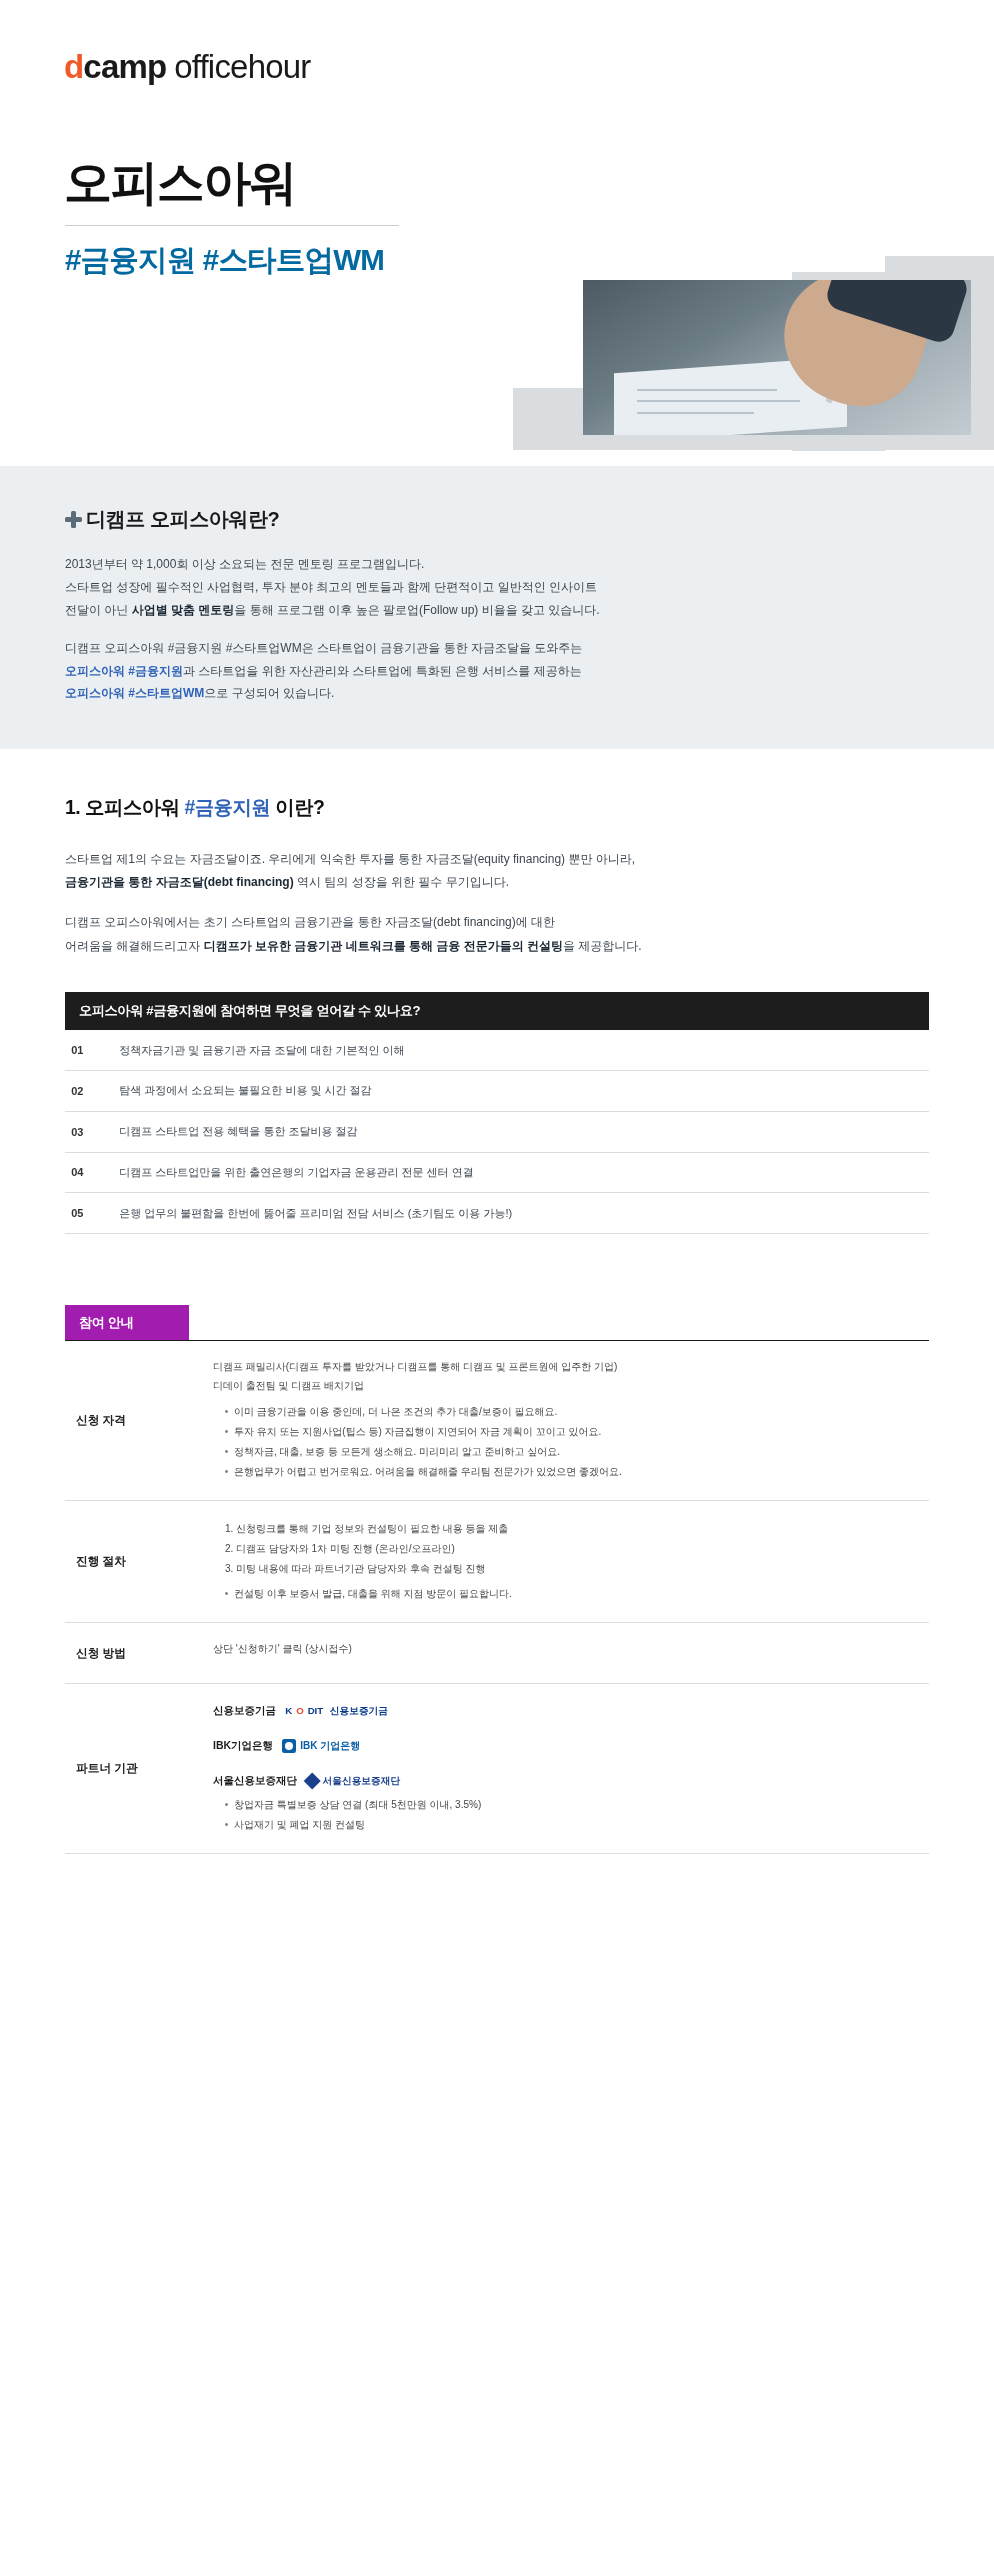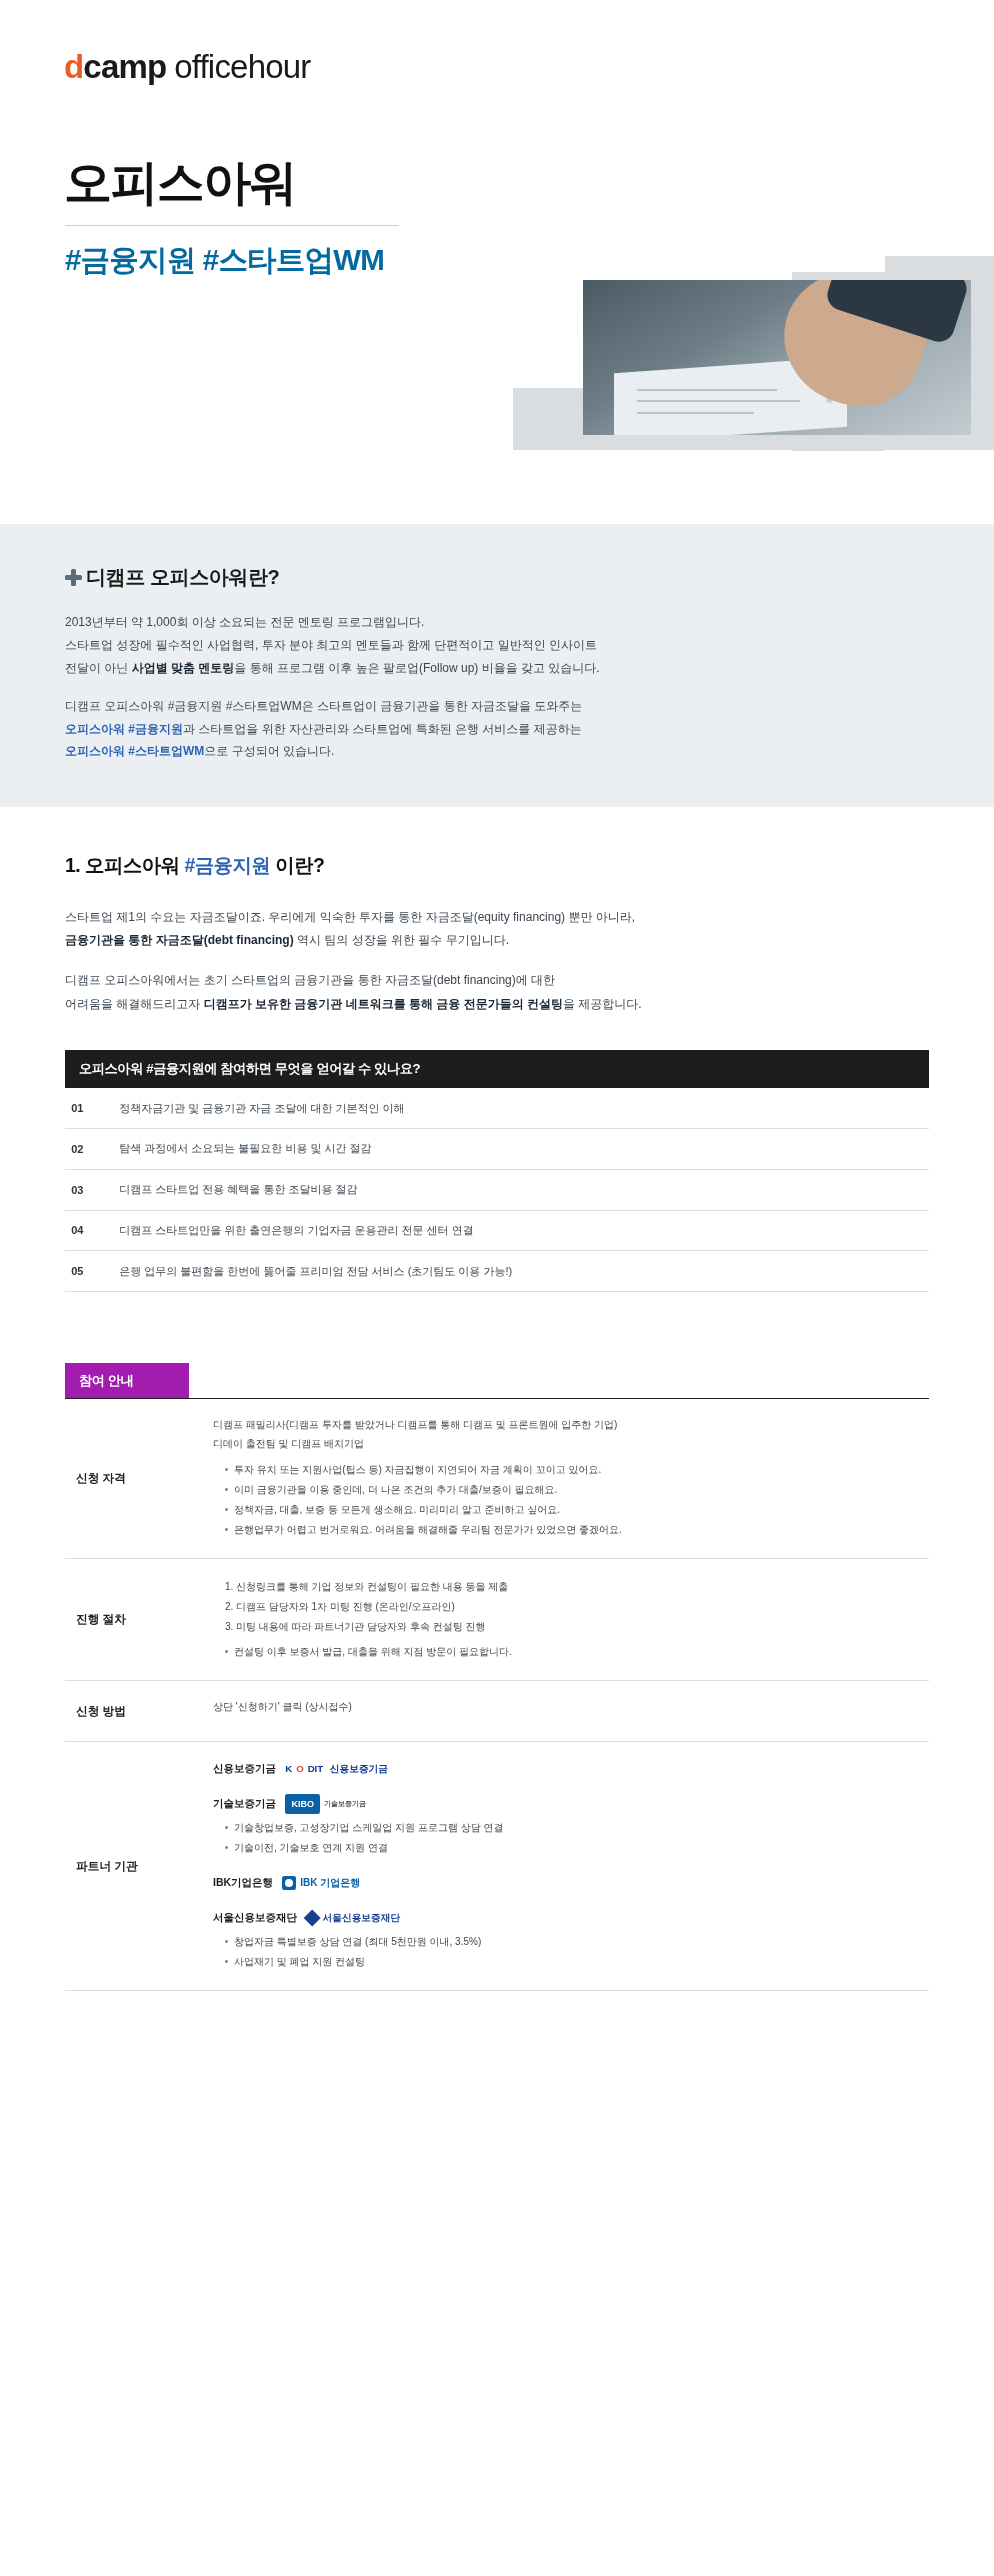--- a/index.html
+++ b/index.html
@@ -7,21 +7,21 @@
   body {
     width:994px;
     background:#ffffff;
     font-family:"Liberation Sans", sans-serif;
     color:#333;
     -webkit-font-smoothing:antialiased;
   }
   .page { width:994px; margin:0 auto; position:relative; background:#fff; }
 
   
-  .hero { position:relative; width:994px; height:524px; background:#ffffff; overflow:hidden; }
+  .hero { position:relative; width:994px; height:466px; background:#ffffff; overflow:hidden; }
   .hero-logo { position:absolute; left:64px; top:48px; font-size:33px; font-weight:bold; letter-spacing:-0.8px; }
   .hero-logo .d { color:#f05a28; }
   .hero-logo .camp { color:#1a1a1a; }
   .hero-logo .oh { color:#1a1a1a; font-weight:normal; margin-left:7.8px; }
   .hero-title { position:absolute; left:64px; top:151px; font-size:48px; font-weight:bold; color:#111; letter-spacing:-1.6px; }
   .hero-sub { position:absolute; left:65px; top:241px; font-size:29.5px; font-weight:bold; color:#0369a1; letter-spacing:-0.8px; }
   .hero-rule { position:absolute; left:65px; top:225px; width:334px; height:0.8px; background:#cfcfcf; }
 
   
   .stairs { position:absolute; right:0; top:256px; width:497px; height:194px; }
@@ -201,22 +201,22 @@
 
   <div class="guide">
     <div class="bar-black2">참여 안내</div>
     <div class="guide-head-rule"></div>
     <div id="guide-rows">
         <div class="g-row">
           <div class="g-label">신청 자격</div>
           <div class="g-body">
             <div class="plain"><span>디캠프 패밀리사(디캠프 투자를 받았거나 디캠프를 통해 디캠프 및 프론트원에 입주한 기업)</span><br><span>디데이 출전팀 및 디캠프 배치기업</span></div>
             <ul>
+              <li>이미 금융기관을 이용 중인데, 더 나은 조건의 추가 대출/보증이 필요해요.</li>
               <li>투자 유치 또는 지원사업(팁스 등) 자금집행이 지연되어 자금 계획이 꼬이고 있어요.</li>
-              <li>이미 금융기관을 이용 중인데, 더 나은 조건의 추가 대출/보증이 필요해요.</li>
               <li>정책자금, 대출, 보증 등 모든게 생소해요. 미리미리 알고 준비하고 싶어요.</li>
               <li>은행업무가 어렵고 번거로워요. 어려움을 해결해줄 우리팀 전문가가 있었으면 좋겠어요.</li>
             </ul>
           </div>
         </div>
         <div class="g-row">
           <div class="g-label">진행 절차</div>
           <div class="g-body">
             <ol>
               <li>신청링크를 통해 기업 정보와 컨설팅이 필요한 내용 등을 제출</li>
@@ -245,33 +245,20 @@
               <span class="p-logo logo-kodit">
                 <span class="k">K</span>
                 <span class="o">O</span>
                 <span class="k">DIT</span>
                 <span class="txt">&nbsp;신용보증기금</span>
               </span>
             </div>
           </div>
           <div class="partner-block">
             <div class="p-head">
-              <span class="p-name">기술보증기금</span>
-              <span class="p-logo">
-                <span class="logo-kibo">KIBO</span>
-                <span class="logo-kibo-sub">기술보증기금</span>
-              </span>
-            </div>
-            <ul>
-              <li>기술창업보증, 고성장기업 스케일업 지원 프로그램 상담 연결</li>
-              <li>기술이전, 기술보호 연계 지원 연결</li>
-            </ul>
-          </div>
-          <div class="partner-block">
-            <div class="p-head">
               <span class="p-name">IBK기업은행</span>
               <span class="p-logo logo-ibk">
                 <span class="ibk-mark"></span>
                 <span class="t">IBK 기업은행</span>
               </span>
             </div>
           </div>
           <div class="partner-block">
             <div class="p-head">
               <span class="p-name">서울신용보증재단</span>

